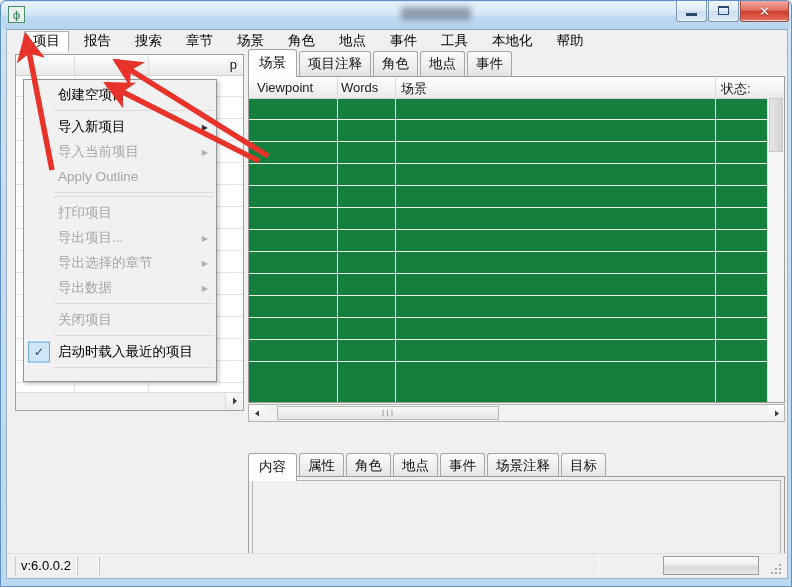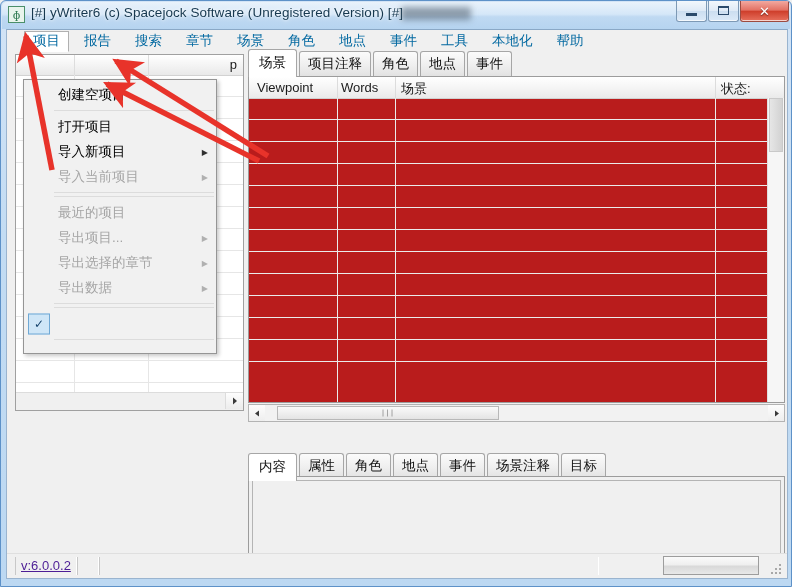--- a/index.html
+++ b/index.html
@@ -136,21 +136,21 @@
     left: 0; top: 0;
     width: 780px; height: 22px;
     background: #f0f0f0;
     display: flex;
     align-items: center;
     padding-left: 17px;
     box-sizing: border-box;
   }
   .menubar .mi {
     font-size: 13.5px;
-    color: #0369a1;
+    color: #000000;
     padding: 2px 9px 3px 9px;
     margin-right: 6px;
     white-space: nowrap;
     cursor: default;
     line-height: 15px;
   }
   .menubar .mi.open {
     background: #ffffff;
     border: 1px solid #b0b0b0;
     border-bottom: 1px solid #ffffff;
@@ -255,21 +255,21 @@
     position: relative;
     z-index: 5;
     margin-bottom: -1px;
   }
 
   
   .grid-wrap {
     position: absolute;
     left: 0; top: 24px;
     width: 537px; height: 327px;
-    background: #b91c1c;
+    background: #15803d;
     border: 1px solid #9c9c9c;
     box-sizing: border-box;
   }
   .grid-header {
     position: absolute;
     left: 0; top: 0; right: 0;
     height: 21px;
     background: linear-gradient(to bottom, #ffffff 0%, #f4f4f4 55%, #eaeaea 100%);
     border-bottom: 1px solid #d0d0d0;
   }
@@ -398,25 +398,24 @@
     width: 780px; height: 24px;
     background: #f0f0f0;
     border-top: 1px solid #dfdfdf;
   }
   .sb-panel {
     position: absolute;
     top: 3px; height: 18px;
     border-left: 1px solid #c8c8c8;
     border-right: 1px solid #ffffff;
     font-size: 13px;
-    color: #4c1d95;
+    color: #000000;
     padding-left: 5px;
     box-sizing: border-box;
     line-height: 18px;
-    text-decoration: underline;
   }
   .sb-progress {
     position: absolute;
     right: 28px; top: 2px;
     width: 96px; height: 19px;
     background: linear-gradient(to bottom, #fbfbfb 0%, #efefef 45%, #d9d9d9 55%, #e8e8e8 100%);
     border: 1px solid #9d9d9d;
     box-sizing: border-box;
   }
   .sb-grip {
@@ -501,21 +500,20 @@
 
 <div id="app">
   <div class="win-frame">
     <div class="glass-edge"></div>
 
     <div class="titlebar">
       <svg class="win-icon" viewBox="0 0 17 17">
         <rect x="0.5" y="0.5" width="16" height="16" fill="#e8f4ec" stroke="#4a8f6a"></rect>
         <text x="8.5" y="12.5" font-size="11" text-anchor="middle" fill="#2e7a52" font-family="DejaVu Serif, serif">ɸ</text>
       </svg>
-      <div class="title-text">[#] yWriter6 (c) Spacejock Software (Unregistered Version) [#]</div>
       <div class="title-redacted"></div>
 
       <div class="win-btns">
         <div class="wb">
           <span class="min-bar"></span>
         </div>
         <div class="wb">
           <span class="max-box"></span>
         </div>
         <div class="wb close">
@@ -661,48 +659,50 @@
             <i style="left:4px;top:8px"></i>
             <i style="left:8px;top:8px"></i>
         </div>
       </div>
 
       <div class="dropdown">
         <div class="gutter"></div>
 
         <div class="dd-item">创建空项目</div>
         <div class="dd-sep"></div>
-        <div class="dd-item">打开项目</div>
         <div class="dd-item">
           <span>导入新项目</span>
           <span class="sub-arrow">▶</span>
         </div>
         <div class="dd-item disabled">
           <span>导入当前项目</span>
           <span class="sub-arrow">▶</span>
         </div>
+        <div class="dd-item disabled">Apply Outline</div>
         <div class="dd-sep"></div>
         <div class="dd-sep"></div>
-        <div class="dd-item disabled">最近的项目</div>
+        <div class="dd-item disabled">打印项目</div>
         <div class="dd-item disabled">
           <span>导出项目...</span>
           <span class="sub-arrow">▶</span>
         </div>
         <div class="dd-item disabled">
           <span>导出选择的章节</span>
           <span class="sub-arrow">▶</span>
         </div>
         <div class="dd-item disabled">
           <span>导出数据</span>
           <span class="sub-arrow">▶</span>
         </div>
         <div class="dd-sep"></div>
+        <div class="dd-item disabled">关闭项目</div>
         <div class="dd-sep"></div>
         <div class="dd-item">
           <span class="dd-check">✓</span>
+          <span>启动时载入最近的项目</span>
         </div>
         <div class="dd-sep"></div>
       </div>
 
     </div>
   </div>
 
   <svg class="annot" viewBox="0 0 792 587">
     <defs>
       <marker id="ah" markerWidth="6" markerHeight="6" refX="4.6" refY="3" orient="auto" markerUnits="strokeWidth">

